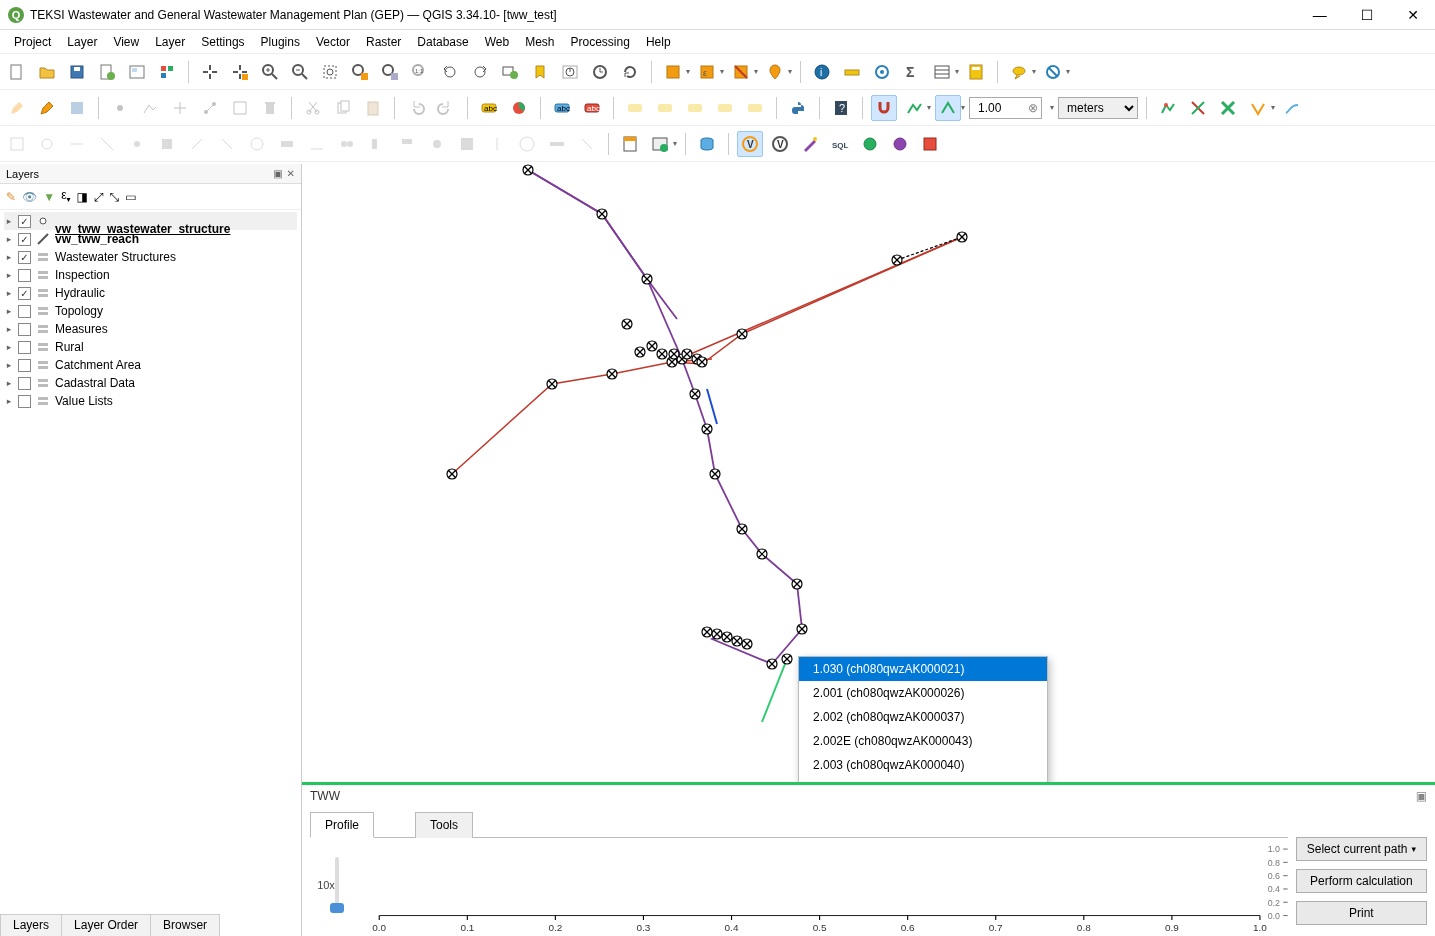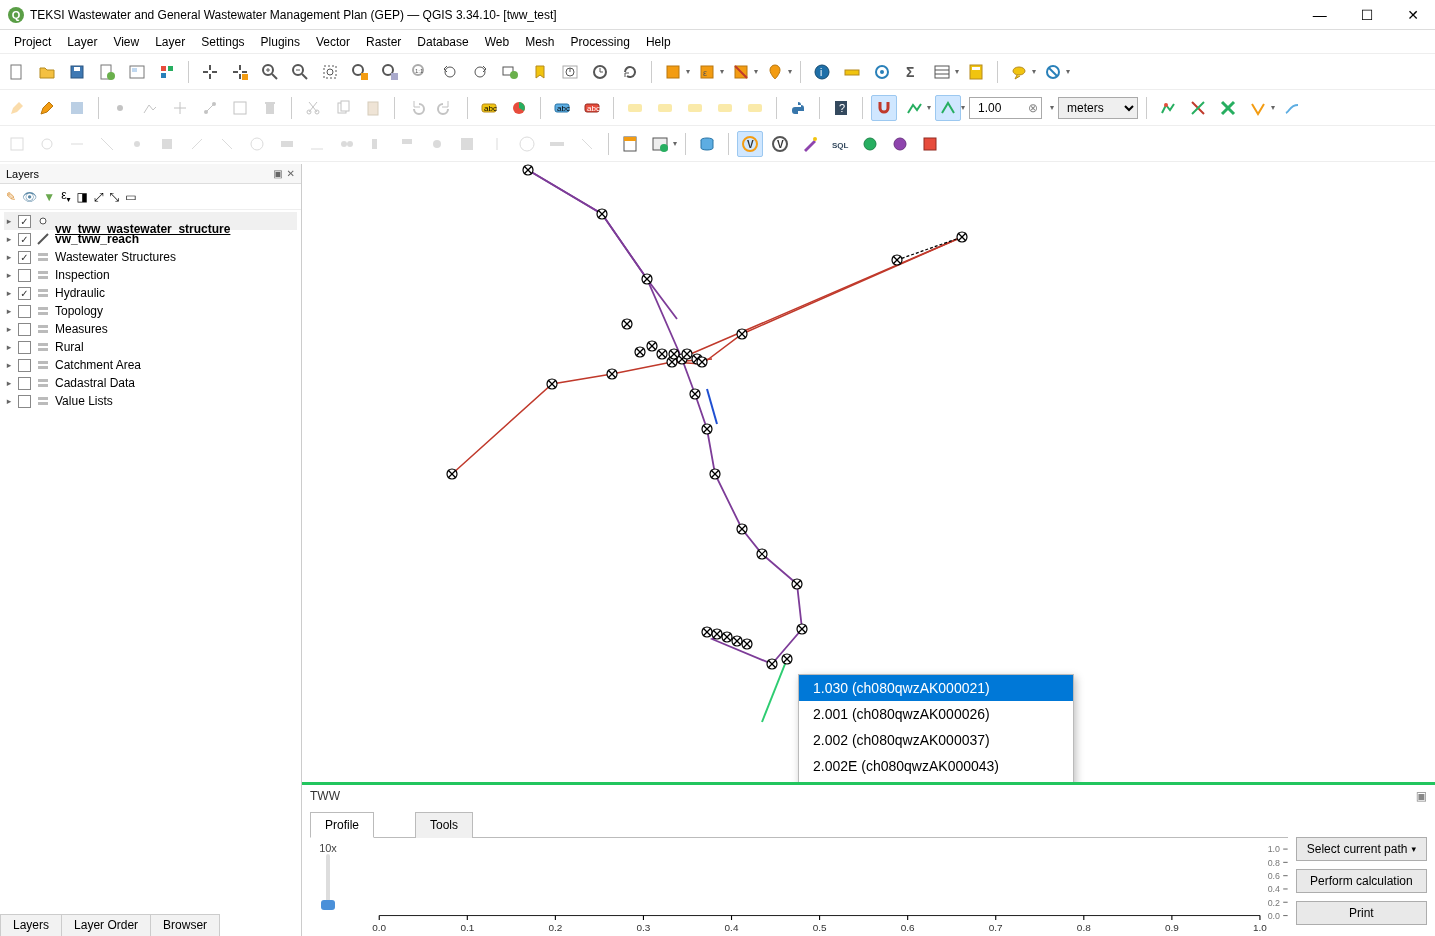--- a/index.html
+++ b/index.html
@@ -45,21 +45,21 @@
 .layer-row.sel { background: #f0f0f0; }
 .layer-row .bold { font-weight: bold; }
 .layer-row .underline { text-decoration: underline; margin-top: 16px; }
 
 
 .canvas-wrap { flex: 1; position: relative; display: flex; flex-direction: column; }
 .canvas { flex: 1; position: relative; background: #fff; overflow: hidden; }
 .canvas svg { position: absolute; inset: 0; }
 
 
-.ctx-menu { position: absolute; background: #fff; border: 1px solid #bbb; box-shadow: 2px 3px 8px rgba(0,0,0,0.25); font-size: 14px; min-width: 250px; z-index: 50; margin-top: 18px; }
+.ctx-menu { position: absolute; background: #fff; border: 1px solid #bbb; box-shadow: 2px 3px 8px rgba(0,0,0,0.25); font-size: 12px; min-width: 250px; z-index: 50; }
 .ctx-item { padding: 5px 14px; cursor: pointer; }
 .ctx-item.sel { background: #0078d7; color: #fff; }
 
 
 .tww-panel { border-top: 3px solid #22c55e; background: #fff; }
 .tww-title { height: 22px; display: flex; align-items: center; justify-content: space-between; padding: 0 8px; background: #fff; font-size: 12px; color: #333; }
 .tww-body { display: flex; padding: 4px 8px 8px 8px; gap: 8px; }
 .tww-tabs-wrap { flex: 1; display: flex; flex-direction: column; }
 .tabs { display: flex; border-bottom: 1px solid #bbb; gap: 42px; }
 .tab { padding: 5px 14px; border: 1px solid #bbb; border-bottom: none; margin-right: -1px; background: #f0f0f0; cursor: pointer; position: relative; top: 1px; font-size: 12px;}
@@ -67,21 +67,21 @@
 .profile-chart { flex: 1; background: #fff; position: relative; height: 90px; border-top: none; }
 .profile-chart svg { position: absolute; inset: 0; }
 .tww-sidebtns { display: flex; flex-direction: column; gap: 8px; padding-top: 26px; }
 .btn { padding: 4px 10px; border: 1px solid #adadad; background: #e9e9e9; cursor: pointer; font-size: 12px; white-space: nowrap; display:flex; align-items:center; justify-content:center; gap:4px;}
 
 
 .bottom-tabs { position: absolute; left: 0; bottom: 0; display: flex; height: 22px; }
 .bottom-tab { padding: 3px 12px; border: 1px solid #ccc; border-bottom: none; background: #f2f2f2; font-size: 12px; cursor: pointer; margin-right: -1px; }
 
 
-.slider-col { display: flex; flex-direction: column; align-items: center; width: 36px; padding-top: 4px; }
+.slider-col { display: flex; flex-direction: row; align-items: center; width: 36px; padding-top: 4px; justify-content: center; }
 .slider { width: 4px; height: 56px; background: #ddd; border-radius: 2px; position: relative; }
 .slider .thumb { position: absolute; left: -5px; width: 14px; height: 10px; background: #4a90d9; border-radius: 3px; bottom: 0; }
 
 
 .ico { width: 18px; height: 18px; }
 </style>
 </head>
 <body>
 
 <div class="titlebar">

